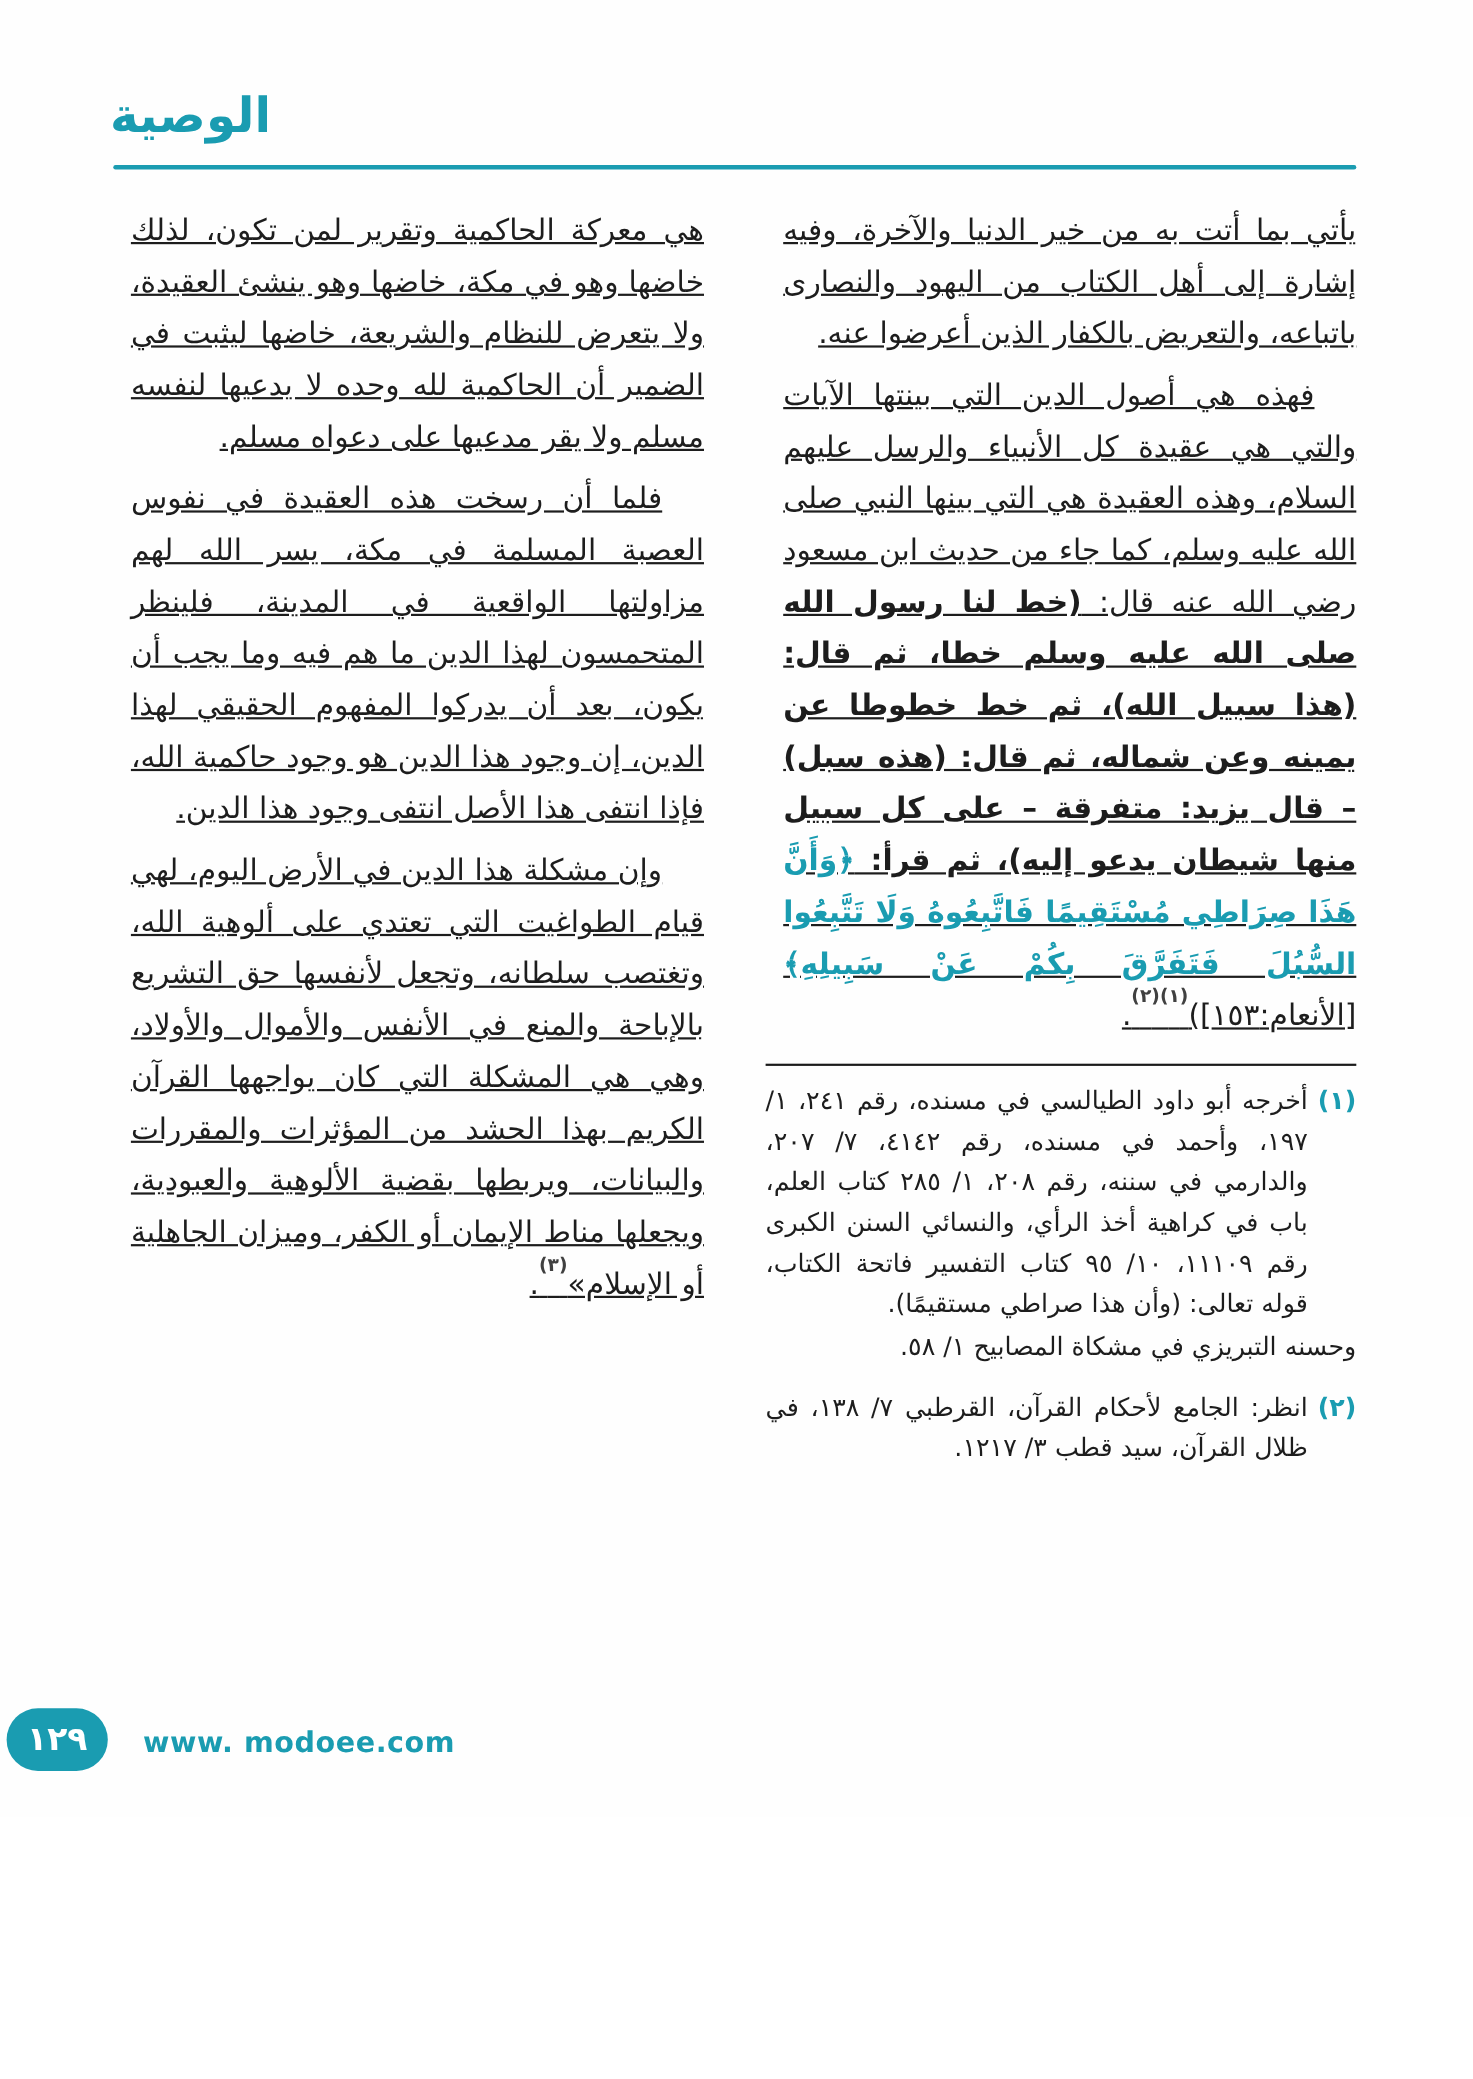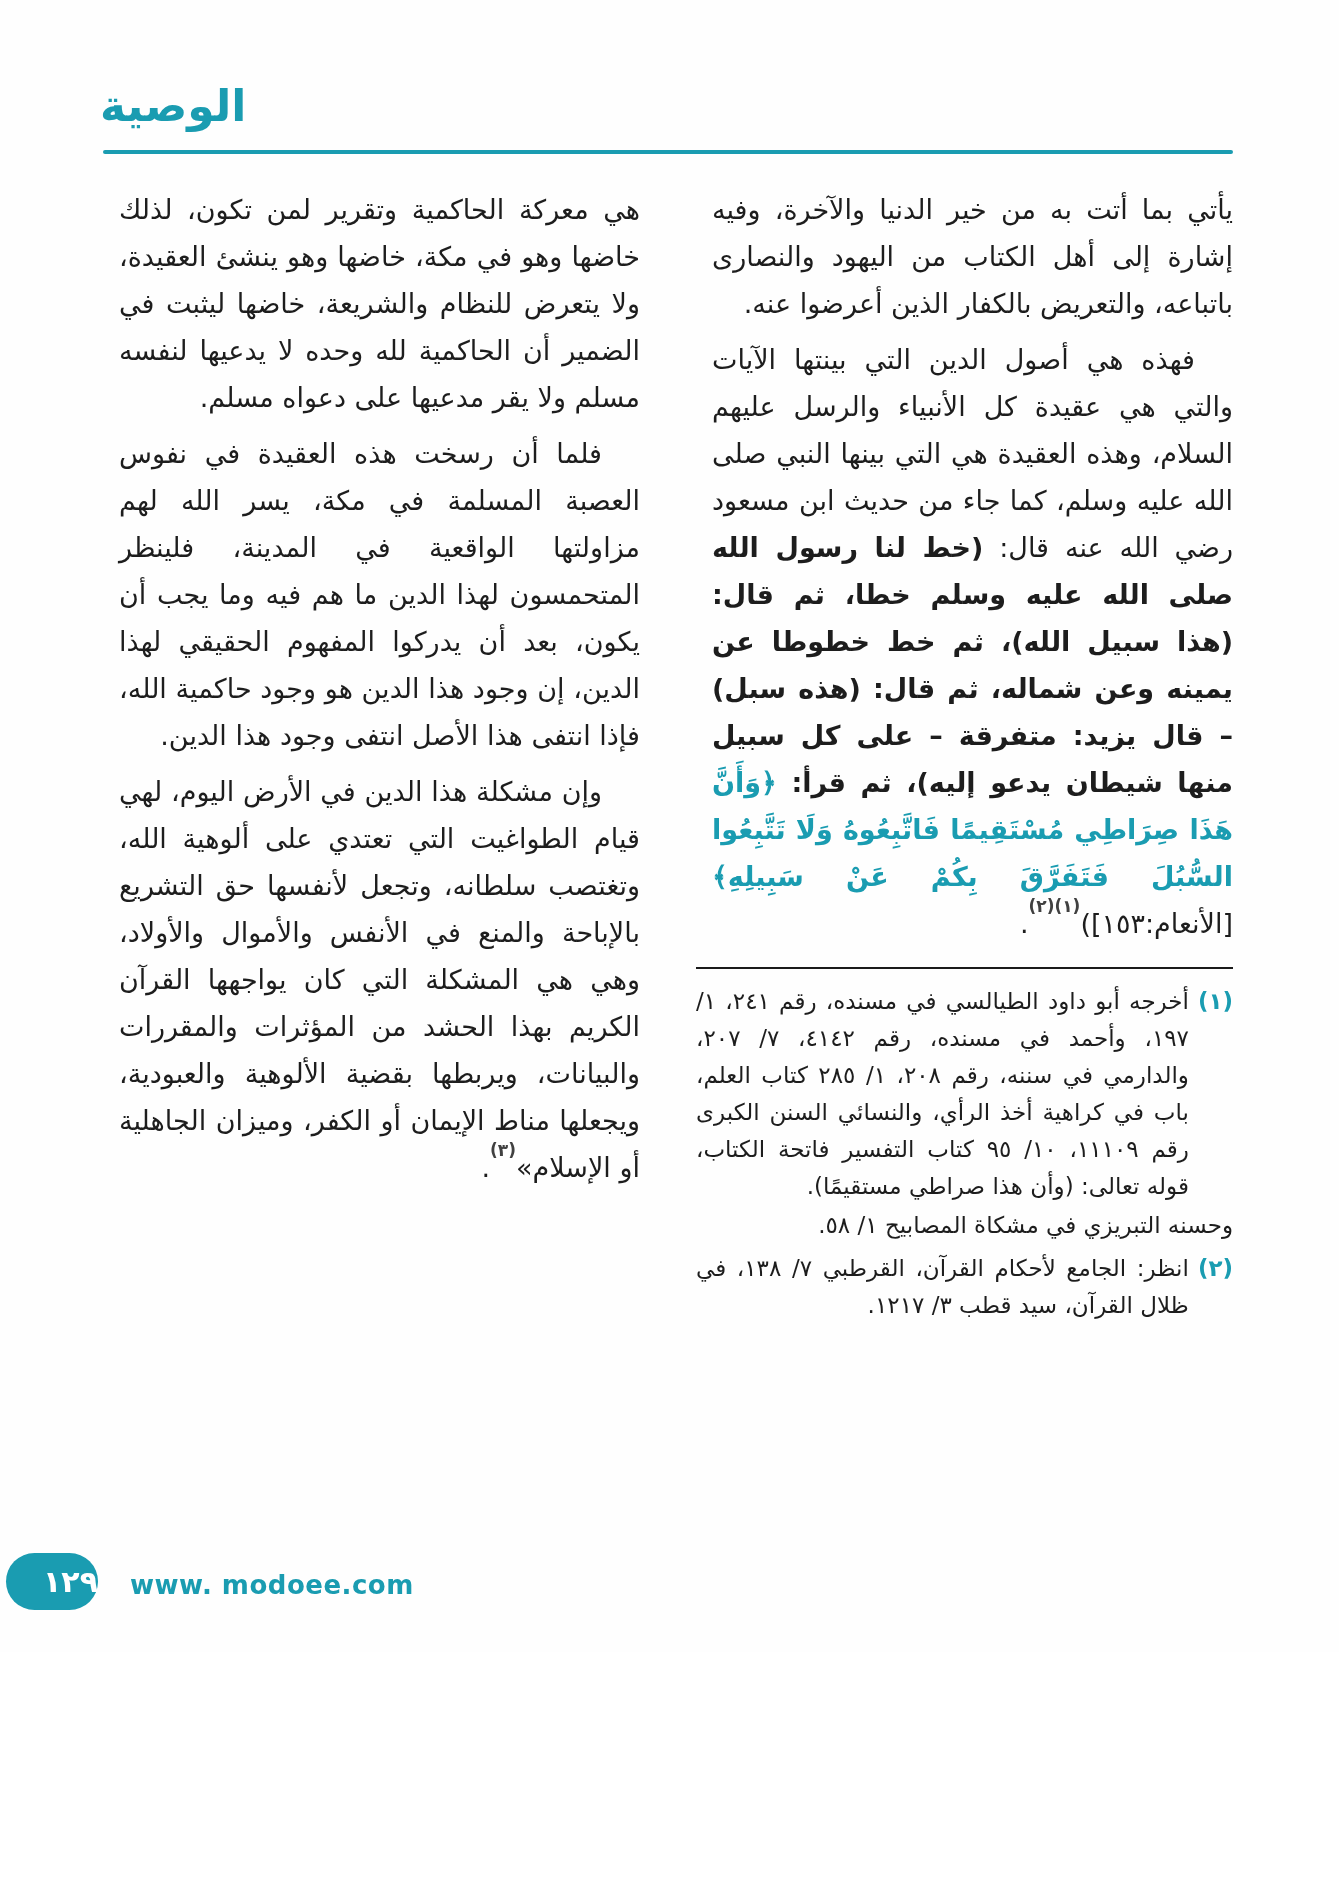--- a/index.html
+++ b/index.html
@@ -46,20 +46,21 @@
     width: 1130px;
     display: flex;
     gap: 56px;
   }
   .col { width: 537px; }
   .para {
     margin: 0 0 9px 16px;
     font-size: 27px;
     line-height: 47px;
     text-align: justify;
+    text-decoration: underline;
   }
   .indent { text-indent: 38px; }
   .bold { font-weight: bold; }
   .verse {
     color: #1a9cb1;
     font-weight: bold;
   }
   .fnref {
     color: #404040;
     font-weight: bold;
@@ -90,41 +91,42 @@
     color: #1a9cb1;
     white-space: nowrap;
     flex: none;
     font-weight: bold;
   }
   .fn-text { flex: 1; }
   .fn-plain {
     font-size: 23px;
     line-height: 37px;
     text-align: justify;
-    margin-bottom: 6px;
+    margin-bottom: 18px;
   }
   .fn-left {
     position: absolute;
     top: 1700px;
     left: 105px;
     width: 482px;
     font-size: 23px;
     line-height: 37px;
   }
   
   .page-bubble {
     position: absolute;
     left: 6px;
     bottom: 42px;
     width: 92px;
     height: 57px;
     background: #1a9cb1;
     border-radius: 29px;
     display: flex;
     align-items: center;
+    justify-content: center;
     color: #ffffff;
     font-size: 30px;
     font-weight: bold;
   }
   .website {
     position: absolute;
     left: 130px;
     bottom: 52px;
     color: #1a9cb1;
     font-size: 26px;

